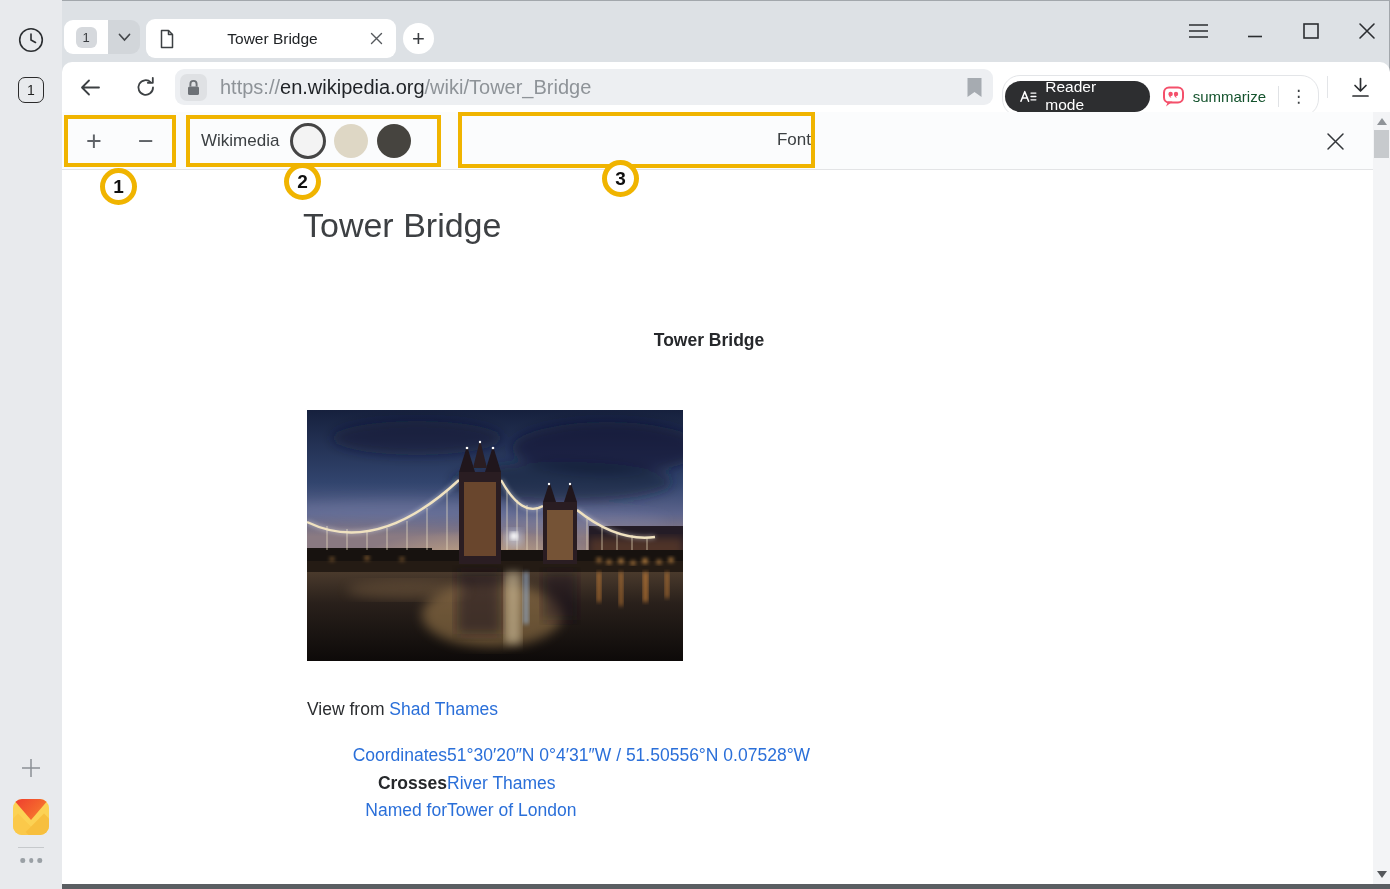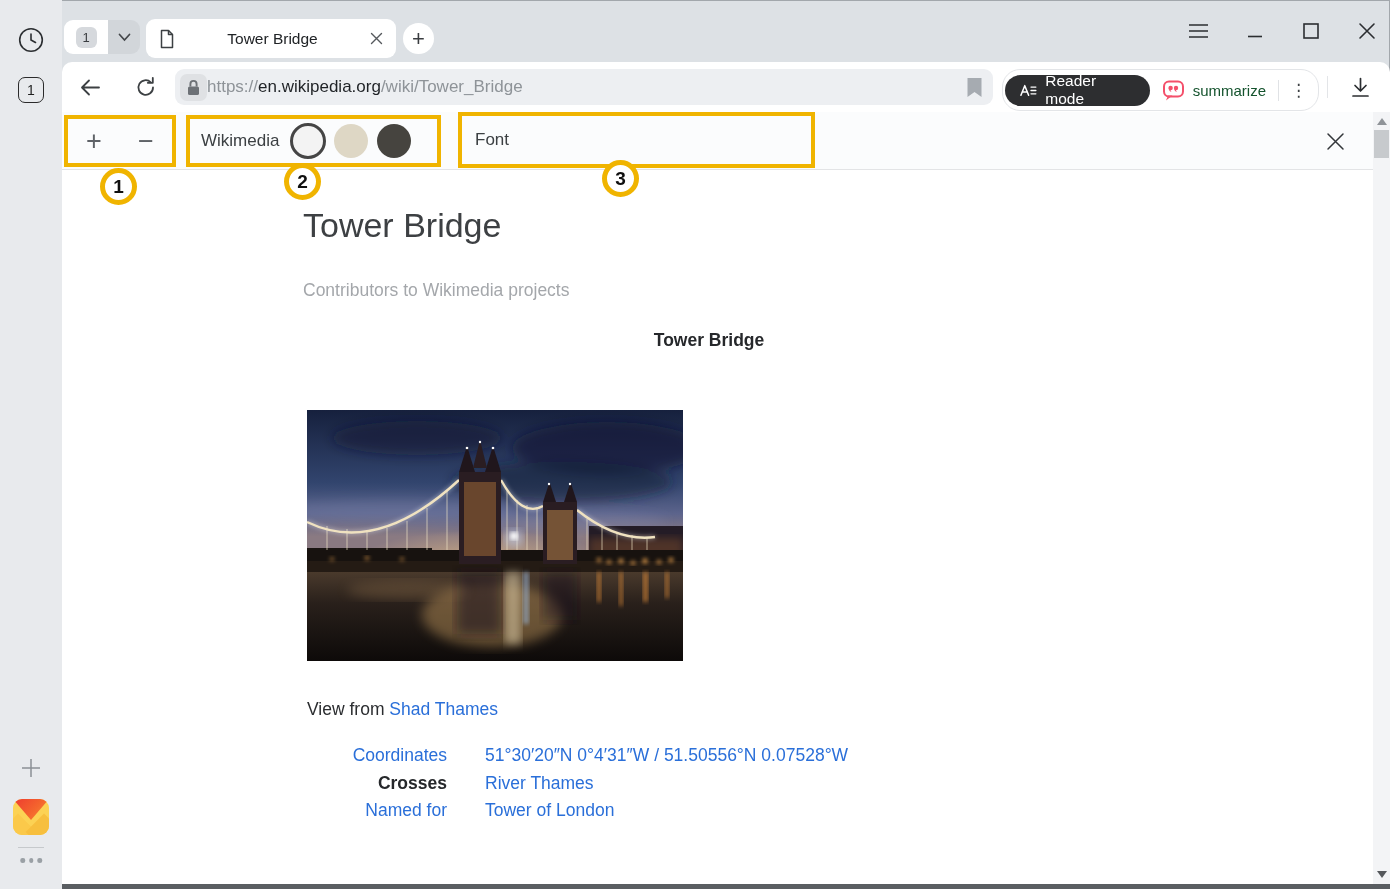--- a/index.html
+++ b/index.html
@@ -39,42 +39,42 @@
   .win-controls { position:absolute; right:12px; top:0; height:62px; display:flex; align-items:center; gap:33px; }
   .win-btn { width:23px; height:23px; display:flex; align-items:center; justify-content:center; }
 
   
   .navbar { position:absolute; left:62px; top:62px; right:0; height:50px; background:#fff; border-radius:10px 10px 0 0; }
   .nav-back { position:absolute; left:14px; top:11px; width:28px; height:28px; display:flex; align-items:center; justify-content:center; }
   .nav-reload { position:absolute; left:70px; top:11px; width:28px; height:28px; display:flex; align-items:center; justify-content:center; }
   .url-pill { position:absolute; left:113px; top:7px; width:818px; height:36px; background:#edeff2; border-radius:9px;
               display:flex; align-items:center; padding:0 10px 0 5px; }
   .lock-chip { width:27px; height:27px; border-radius:7px; background:#dfe1e4; display:flex; align-items:center; justify-content:center; }
-  .url-text { font-size:17px; white-space:nowrap; flex:1; }
+  .url-text { margin-left:13px; font-size:20px; white-space:nowrap; flex:1; }
   .url-scheme,.url-path { color:#8e9398; }
   .url-host { color:#1f2226; }
   .bookmark { width:17px; height:21px; }
-  .ext-group { position:absolute; left:940px; top:7px; width:317px; height:42px; border:1px solid #e3e5e8; border-radius:18px;
+  .ext-group { position:absolute; left:940px; top:13px; width:317px; height:42px; border:1px solid #e3e5e8; border-radius:18px;
                display:flex; align-items:center; }
   .reader-pill { margin-left:2px; height:31px; border-radius:16px; background:#2d2e30; color:#fff; display:flex;
                  align-items:center; gap:8px; padding:0 14px; }
   .reader-pill span { font-size:15.5px; }
   .summarize { display:flex; align-items:center; gap:8px; padding:0 12px; }
   .summarize span { font-size:15px; color:#14532d; }
   .ext-div { width:1px; height:21px; background:#e0e2e5; }
   .more-btn { padding:0 11px; font-size:17px; color:#3c4043; font-family:"DejaVu Sans",sans-serif; }
   .nav-div2 { position:absolute; left:1265px; top:14px; width:1px; height:22px; background:#e3e5e8; }
   .nav-download { position:absolute; left:1286px; top:13px; width:24px; height:24px; display:flex; align-items:center; justify-content:center; }
 
   
   .readerbar { position:absolute; left:62px; top:112px; right:17px; height:58px; background:#fbfcfd; border-bottom:1px solid #e3e4e6; }
   .hbox { position:absolute; border:4px solid var(--hl); display:flex; align-items:center; }
   .hbox1 { left:2px; top:3px; width:112px; height:52px; justify-content:space-around; }
   .hbox2 { left:124px; top:3px; width:255px; height:52px; }
-  .hbox3 { left:396px; top:0px; width:357px; height:56px; }
+  .hbox3 { left:396px; top:0px; width:357px; height:56px;justify-content:flex-end; }
   .zoom-btn { font-size:27px; color:#5f6368; font-weight:300; line-height:1; }
   .bg-label { font-size:17px; color:#3c4043; margin-left:11px; }
   .swatch { border-radius:50%; }
   .swatch.s1 { width:36px; height:36px; border:3px solid #454545; margin-left:11px; }
   .swatch.s2 { width:34px; height:34px; margin-left:8px; }
   .swatch.s3 { width:34px; height:34px; margin-left:9px; }
   .font-label { font-size:17px; color:#3c4043; margin-left:13px; }
   .font-select { margin-left:13px; width:287px; height:38px; border:1px solid #6f7378; background:#fff;
                  display:flex; align-items:center; padding:0 13px; }
   .font-value { flex:1; font-size:17px; color:#202326; }
@@ -93,21 +93,21 @@
   .art-title { position:absolute; left:241px; top:36px; font-size:34px; font-weight:400; color:#3d4043; }
   .art-byline { position:absolute; left:241px; top:110px; font-size:17.5px; color:#a4a7ab; }
   .ibx-title { position:absolute; left:241px; top:160px; width:812px; text-align:center; font-size:17.5px; font-weight:bold; color:#26282b; }
   .photo { position:absolute; left:245px; top:240px; width:376px; height:251px; }
   .caption { position:absolute; left:245px; top:529px; font-size:17.5px; color:#2b2d30; }
   .link { color:#2a6fd9; text-decoration:none; cursor:pointer; }
   .ibx-table { position:absolute; left:245px; top:572px; }
   .ibx-row { display:flex; height:27.6px; align-items:center; font-size:17.5px; }
   .ibx-label { width:140px; text-align:right; }
   .ibx-label.bold { font-weight:bold; color:#26282b; }
-  .ibx-value { margin-left:38px; color:#26282b; white-space:nowrap; }
+  .ibx-value { color:#26282b; white-space:nowrap; }
 
   
   .scrollbar { position:absolute; right:0; top:112px; bottom:5px; width:17px; background:#f3f4f6; }
   .sc-up { position:absolute; top:6px; left:50%; transform:translateX(-50%); width:0; height:0;
            border-left:5px solid transparent; border-right:5px solid transparent; border-bottom:7px solid #8f9398; }
   .sc-thumb { position:absolute; top:18px; left:1px; width:15px; height:28px; background:#c7cacd; }
   .sc-down { position:absolute; bottom:6px; left:50%; transform:translateX(-50%); width:0; height:0;
              border-left:5px solid transparent; border-right:5px solid transparent; border-top:7px solid #55585c; }
   .bottom-edge { position:absolute; left:62px; right:0; bottom:0; height:5px; background:#5a5e62; }
 
@@ -262,21 +262,20 @@
     <div class="hbox hbox3">
       <span class="font-label">Font</span>
     </div>
     <svg class="reader-close" viewBox="0 0 21 21">
       <path d="M3 3 L18 18 M18 3 L3 18" stroke="#33363a" stroke-width="1.5" stroke-linecap="round"></path>
     </svg>
   </div>
 
   <div class="content">
     <h1 class="art-title">Tower Bridge</h1>
-    <div class="art-byline">Contributors to Wikimedia projects</div>
     <div class="ibx-title">Tower Bridge</div>
 
     <svg class="photo" viewBox="0 0 376 251">
       <defs>
         <linearGradient id="sky" x1="0" y1="0" x2="0" y2="1">
           <stop offset="0" stop-color="#16203d"></stop>
             <stop offset="0.45" stop-color="#32456e"></stop>
           <stop offset="0.64" stop-color="#5c648c"></stop>
             <stop offset="0.78" stop-color="#8a7a82"></stop>
         </linearGradient>

